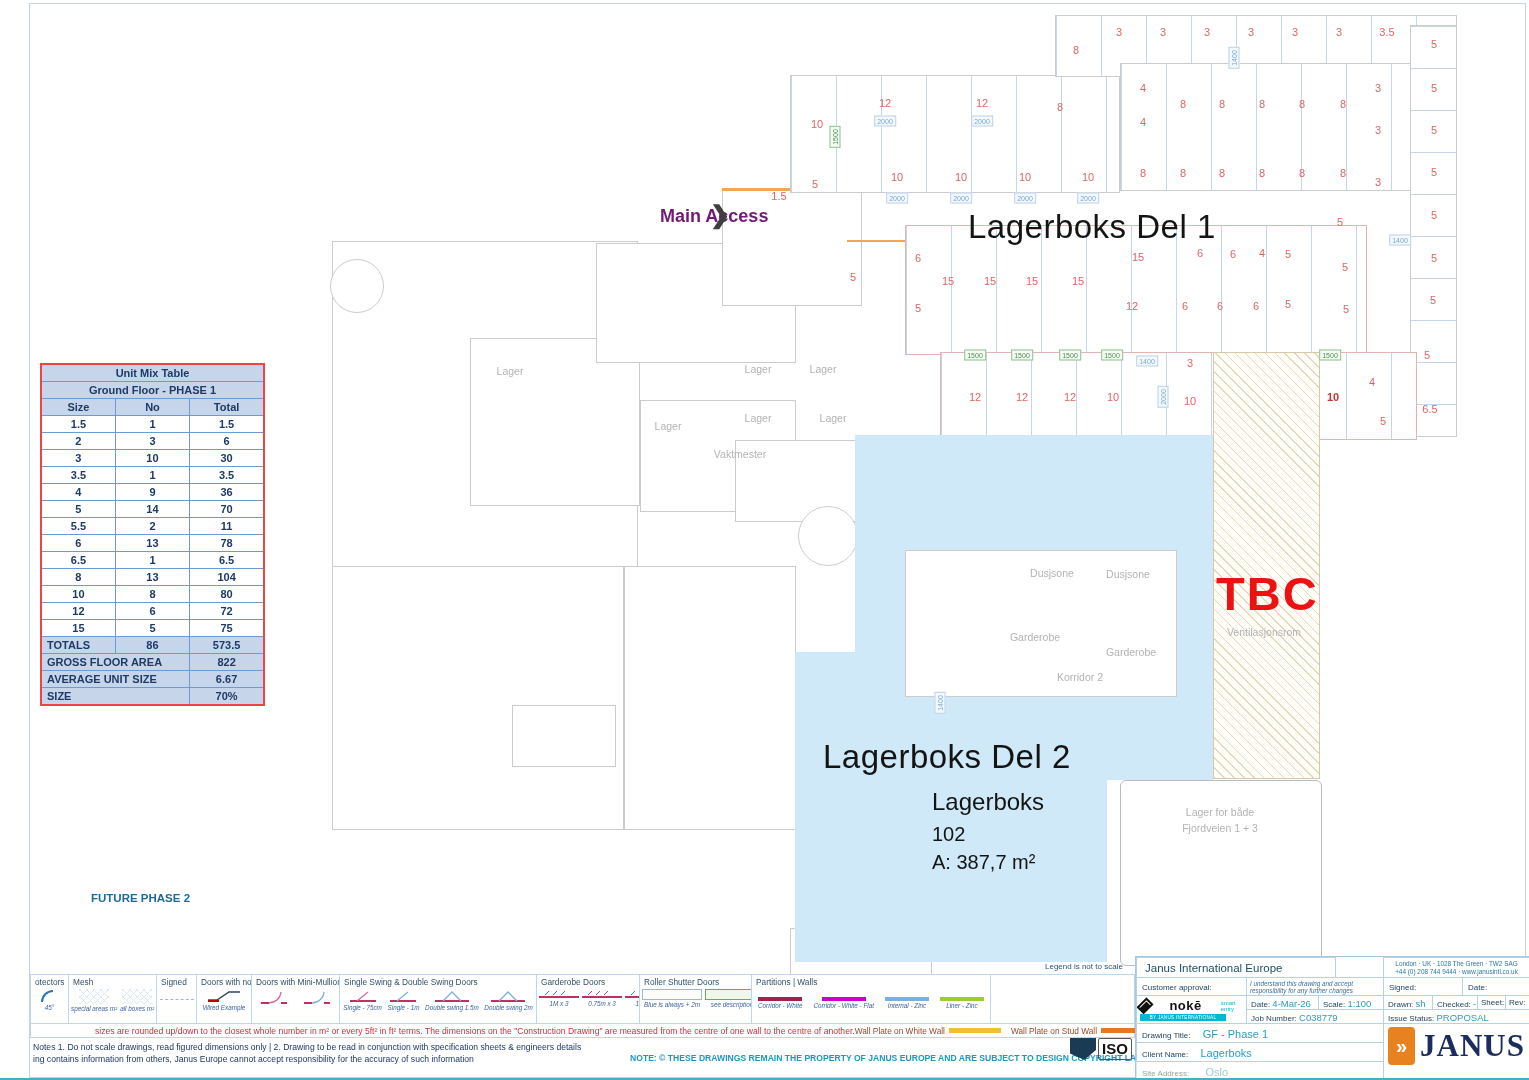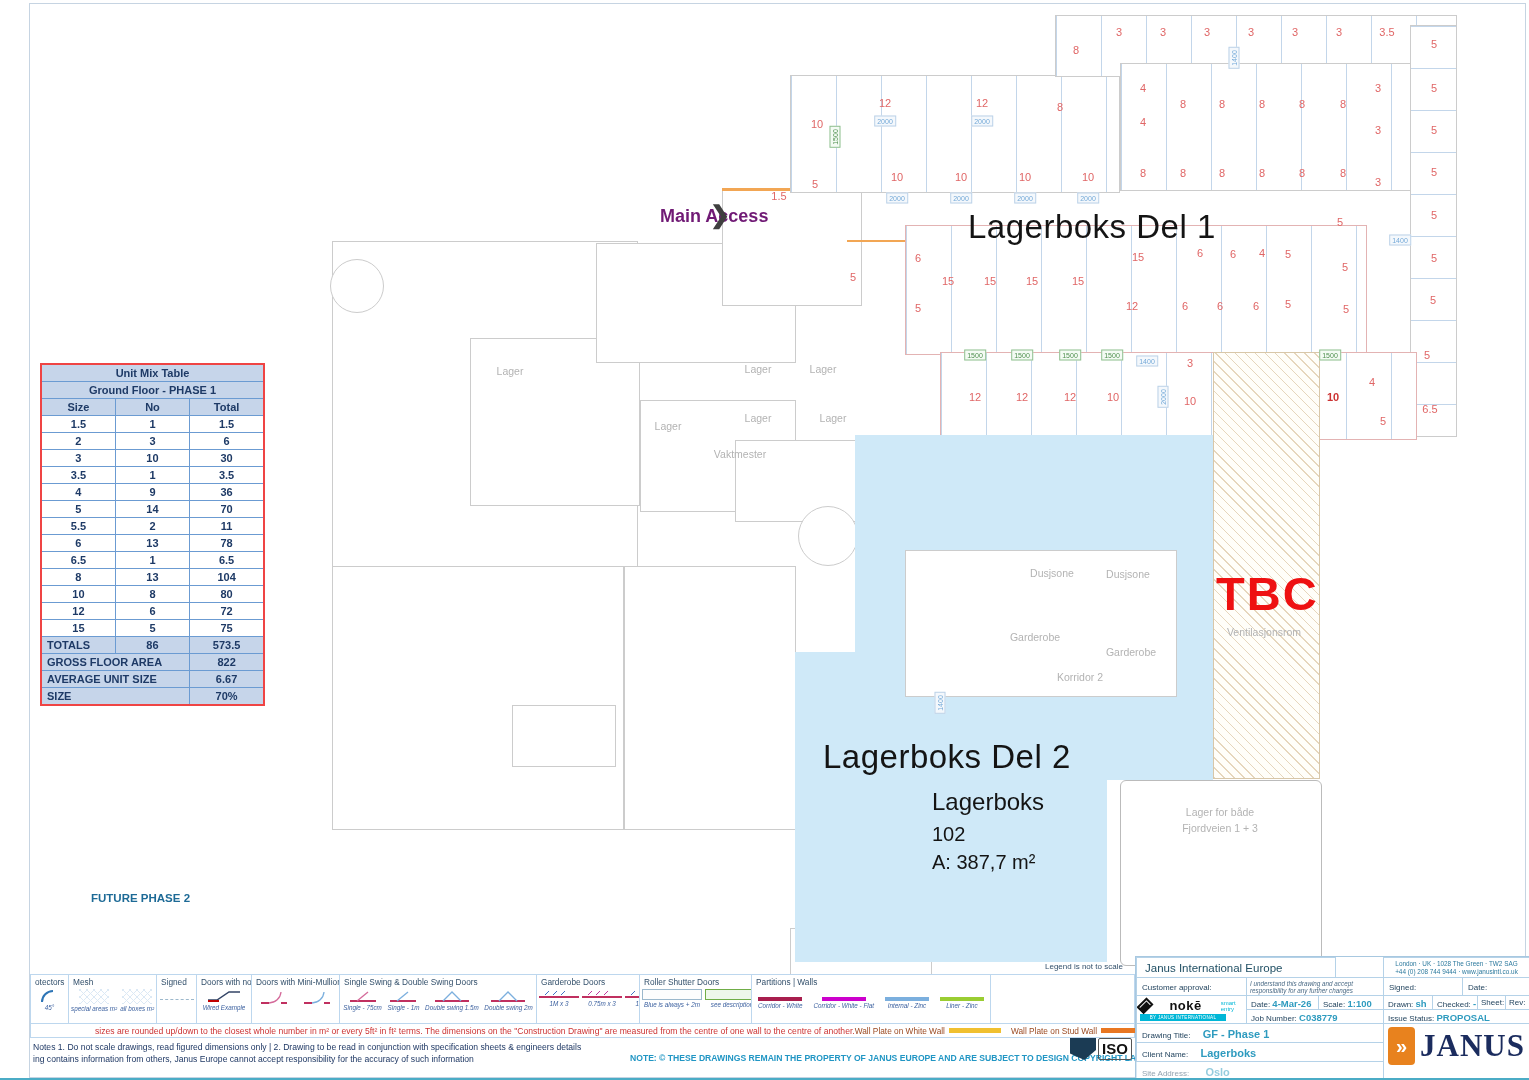--- a/index.html
+++ b/index.html
@@ -55,21 +55,21 @@
   #copyright{position:absolute;font-size:8.6px;font-weight:bold;color:#2196c4;white-space:nowrap;}
   
   #iso{position:absolute;left:1070px;top:1038px;display:flex;align-items:center;gap:2px;}
   #iso .mark{width:26px;height:22px;background:#1b3b54;clip-path:polygon(0 0,100% 0,100% 55%,55% 100%,0 70%);}
   #iso .txt{font-size:15px;font-weight:bold;color:#111;border:1px solid #555;padding:0 3px;line-height:20px;border-radius:2px;}
   
   #tblock{position:absolute;left:1135px;top:956px;width:394px;height:124px;background:#fff;box-sizing:border-box;
           border:1px solid #a8c8e0;font-size:8px;color:#24455f;}
   .tb-cell{position:absolute;box-sizing:border-box;border:1px solid #b5d2e8;overflow:hidden;background:#fff;}
   .tb-lab{font-size:8px;color:#24455f;}
-  .tb-val{font-size:9.5px;color:#2e9bbf;font-weight:bold;}
+  .tb-val{font-size:9.5px;color:#2e9bbf;}
   .tb-italic{font-size:6.3px;font-style:italic;color:#4a6a85;line-height:7px;}
   #janus-logo{display:flex;align-items:center;gap:5px;padding:3px 4px;}
   #janus-sq{width:38px;height:38px;background:#e8821e;border-radius:4px;color:#fff;font-weight:bold;
             display:flex;align-items:center;justify-content:center;font-size:20px;}
   #janus-word{font-family:"Liberation Serif",serif;font-weight:bold;font-size:31px;color:#1b2c5e;letter-spacing:1px;}
   #noke{padding:2px 3px;}
   #noke .row1{display:flex;align-items:center;gap:19px;}
   #noke .diam{width:14px;height:14px;background:#111;transform:rotate(45deg);display:inline-block;
               box-shadow:inset 0 0 0 2px #111, inset 3px 3px 0 0 #fff;}
   #noke .nword{font-size:13px;font-weight:bold;color:#111;letter-spacing:.5px;}

